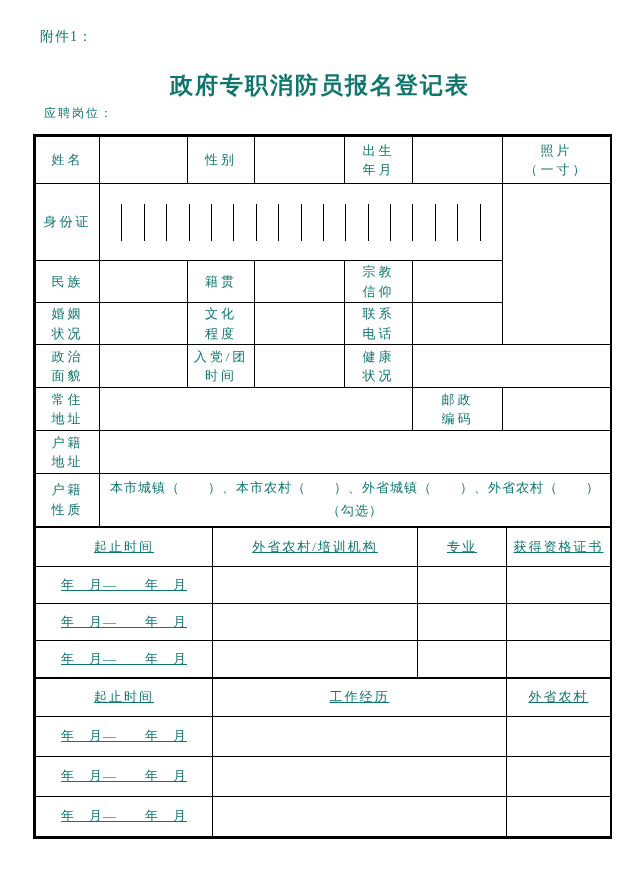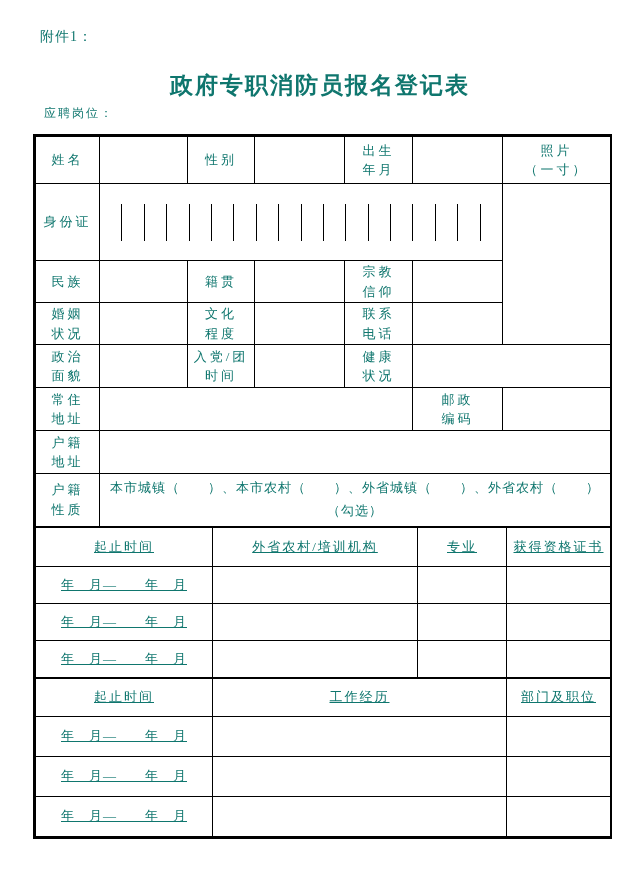--- a/index.html
+++ b/index.html
@@ -183,21 +183,21 @@
     <table>
       <colgroup>
         <col style="width:177px">
           <col style="width:294px">
           <col style="width:104px">
       </colgroup>
       <tbody>
       <tr class="hdr" style="height:38px">
         <td>起止时间</td>
         <td>工作经历</td>
-        <td>部门及职位</td>
+        <td>外省农村</td>
       </tr>
       <tr style="height:40px">
         <td class="date">年　月—　　年　月</td>
         <td></td>
         <td></td>
       </tr>
       <tr style="height:40px">
         <td class="date">年　月—　　年　月</td>
         <td></td>
         <td></td>

